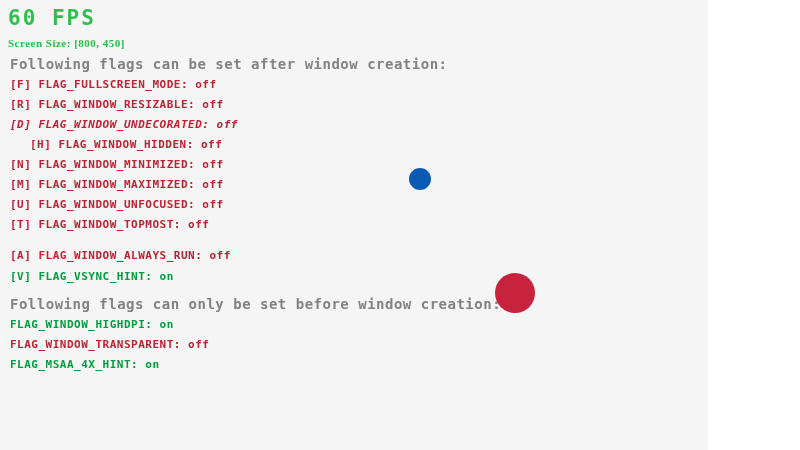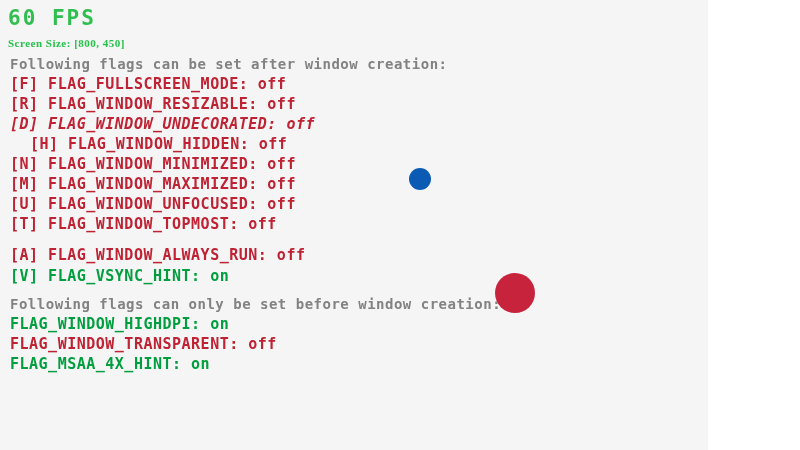--- a/index.html
+++ b/index.html
@@ -50,21 +50,21 @@
     line-height: 13px;
     color: #828282;
     font-weight: 700;
   }
 
   #header-after  { top: 58px; }
   #header-before { top: 298px; }
 
   .flag-line {
     left: 10px;
-    font-size: 15px;
+    font-size: 11px;
     line-height: 13px;
     font-weight: 700;
   }
   .flag-line.off { color: #be2233; }
   .flag-line.on  { color: #009e3e; }
 
   
   .ball {
     position: absolute;
     border-radius: 50%;

